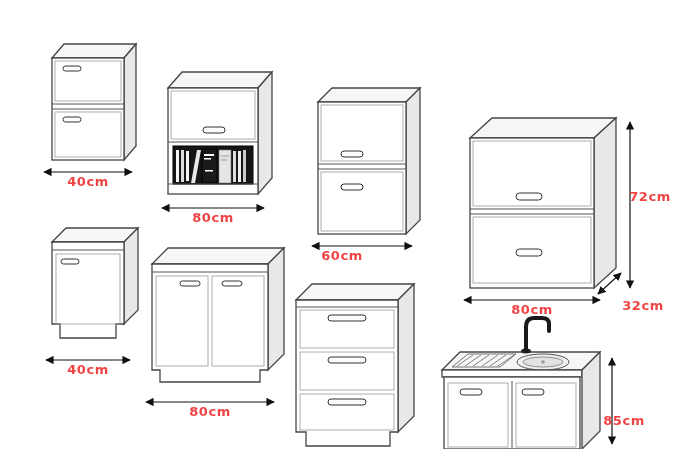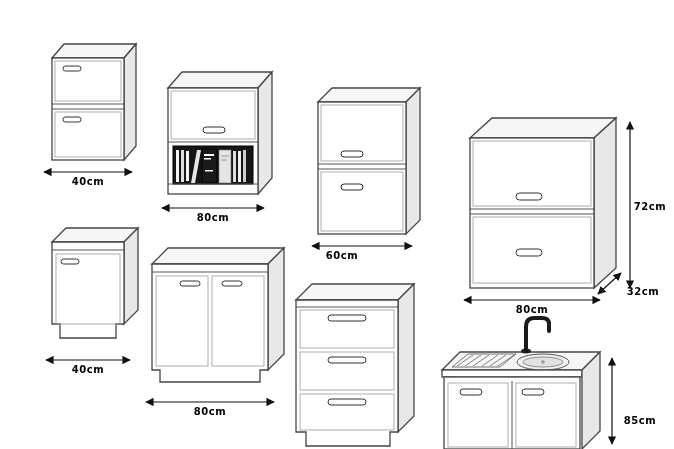--- a/index.html
+++ b/index.html
@@ -8,23 +8,23 @@
     width: 674px;
     height: 449px;
     background: #ffffff;
     overflow: hidden;
     font-family: "DejaVu Sans", sans-serif;
   }
   .canvas svg { position: absolute; left: 0; top: 0; }
   .dim-label {
     position: absolute;
     transform: translate(-50%, -50%);
-    font-size: 10px;
+    font-size: 13px;
     font-weight: bold;
-    color: #000000;
+    color: #ef4444;
     letter-spacing: 0.6px;
     white-space: nowrap;
     user-select: none;
   }
   
   .outline { stroke: #454545; stroke-width: 1.3; }
   .face-top { fill: #f6f6f6; }
   .face-side { fill: #e8e8e8; }
   .face-front { fill: #ffffff; }
   .inner { stroke: #9a9a9a; stroke-width: 0.8; fill: none; }
@@ -180,19 +180,19 @@
       <line class="dim" x1="46" y1="360" x2="130" y2="360" marker-start="url(#arr)" marker-end="url(#arr)"></line>
       <line class="dim" x1="146" y1="402" x2="274" y2="402" marker-start="url(#arr)" marker-end="url(#arr)"></line>
       <line class="dim" x1="612" y1="358" x2="612" y2="444" marker-start="url(#arr)" marker-end="url(#arr)"></line>
     </g>
   </svg>
 
   <span class="dim-label" style="left:88px; top:181px">40cm</span>
   <span class="dim-label" style="left:213px; top:217px">80cm</span>
   <span class="dim-label" style="left:342px; top:255px">60cm</span>
   <span class="dim-label" style="left:532px; top:309px">80cm</span>
-  <span class="dim-label" style="left:650px; top:206px">72cm</span>
-  <span class="dim-label" style="left:643px; top:291px">32cm</span>
+  <span class="dim-label" style="left:650px; top:196px">72cm</span>
+  <span class="dim-label" style="left:643px; top:305px">32cm</span>
   <span class="dim-label" style="left:88px; top:369px">40cm</span>
   <span class="dim-label" style="left:210px; top:411px">80cm</span>
-  <span class="dim-label" style="left:640px; top:420px">85cm</span>
+  <span class="dim-label" style="left:624px; top:420px">85cm</span>
 
 </div>
 
 </body></html>

